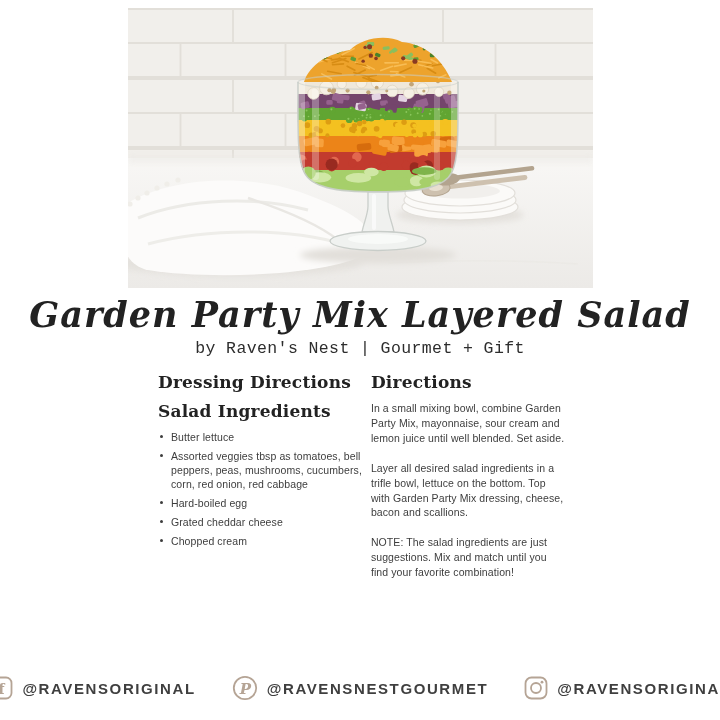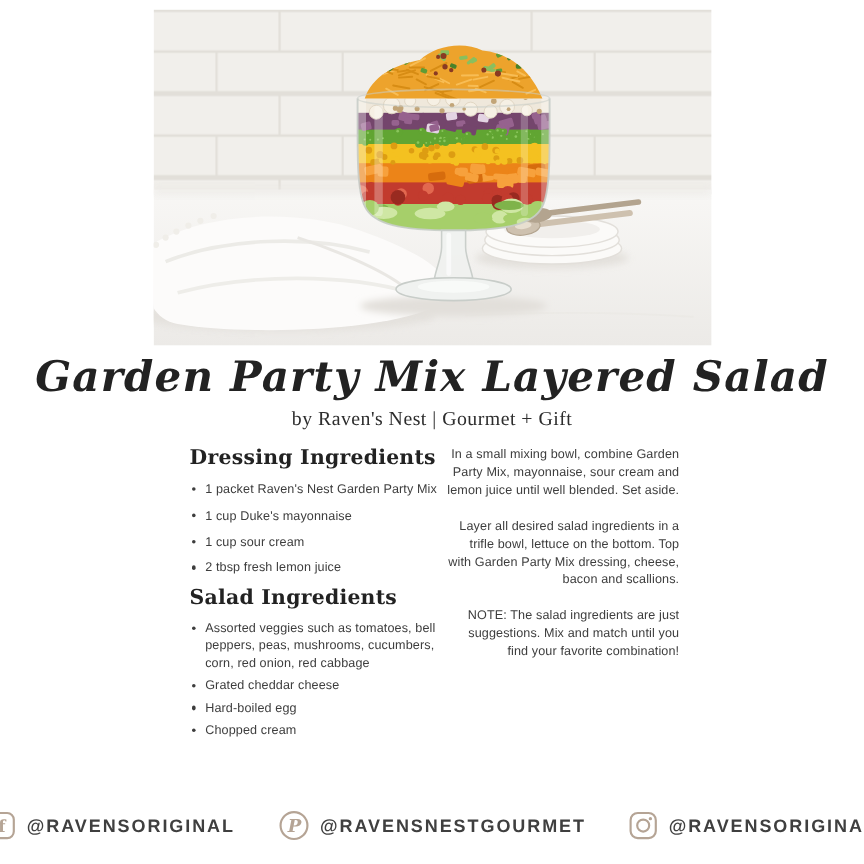--- a/index.html
+++ b/index.html
@@ -6,38 +6,38 @@
   .page{position:relative;width:720px;height:720px;background:#fff;overflow:hidden;
         font-family:"Liberation Sans",sans-serif;}
   
   .photo{position:absolute;left:128px;top:8px;width:465px;height:280px;}
   .photo svg{display:block;}
   
   .title-script{position:absolute;top:294px;left:0;width:720px;text-align:center;
     font-family:"DejaVu Serif",serif;font-style:italic;font-weight:600;
     font-size:35px;letter-spacing:1px;color:var(--t-heading,#1d1d1d);}
   .byline{position:absolute;top:339px;left:0;width:720px;text-align:center;
-    font-family:Liberation Serif, serif;font-size:16.5px;letter-spacing:.4px;
+    font-family:Liberation Mono, monospace;font-size:16.5px;letter-spacing:.4px;
     color:#2d2d2d;}
   
   .columns{position:absolute;left:158px;top:372px;width:408px;
     display:flex;justify-content:space-between;}
   .col-left{width:216px;}
   .col-right{width:198px;}
   h2{margin:0 0 9px 0;font-family:"DejaVu Serif",serif;font-weight:600;
      font-size:17px;letter-spacing:.2px;color:var(--t-heading,#222);}
   h2.second{}
   ul{list-style:none;margin:0 0 6px 0;padding:0;}
   li{position:relative;padding-left:13px;margin-bottom:4.5px;
      font-size:10.5px;line-height:1.36;letter-spacing:.1px;color:var(--t-text,#3d3d3d);}
   ul.loose li{margin-bottom:7.5px;}
   li::before{content:"";position:absolute;left:2px;top:5.2px;width:3.2px;height:3.2px;
      border-radius:50%;background:var(--t-text,#3d3d3d);}
   .col-right p{margin:0 0 15px 0;font-size:10.5px;line-height:1.42;
-     letter-spacing:.1px;color:var(--t-text,#3d3d3d);text-align:right;}
+     letter-spacing:.1px;color:var(--t-text,#3d3d3d);}
   
   .footer{position:absolute;top:675px;left:0;width:720px;display:flex;
      justify-content:center;align-items:center;gap:36px;}
   .social-item{display:flex;align-items:center;gap:9px;}
   .handle{font-size:15px;font-weight:bold;letter-spacing:1.6px;color:#3f3f3f;}
   .sicon{display:block;}
 </style>
 </head>
 <body>
 
@@ -478,36 +478,32 @@
         <rect x="244" y="186" width="4" height="36" rx="2" fill="#ffffff" opacity="0.6"></rect>
       </g>
     </svg>
   </div>
 
   <div class="title-script">Garden Party Mix Layered Salad</div>
   <div class="byline">by Raven's Nest | Gourmet + Gift</div>
 
   <div class="columns">
     <div class="col-left">
-      <h2>Dressing Ingredients</h2>
-      <ul class="loose">
-        <li>1 packet Raven's Nest Garden Party Mix</li>
-        <li>1 cup Duke's mayonnaise</li>
-        <li>1 cup sour cream</li>
-        <li>2 tbsp fresh lemon juice</li>
-      </ul>
+      <h2>Dressing Directions</h2>
       <h2 class="second">Salad Ingredients</h2>
       <ul>
-        <li>Assorted veggies such as tomatoes, bell peppers, peas, mushrooms, cucumbers, corn, red onion, red cabbage</li>
+        <li>Butter lettuce</li>
+        <li>Assorted veggies tbsp as tomatoes, bell peppers, peas, mushrooms, cucumbers, corn, red onion, red cabbage</li>
+        <li>Hard-boiled egg</li>
         <li>Grated cheddar cheese</li>
-        <li>Hard-boiled egg</li>
         <li>Chopped cream</li>
       </ul>
     </div>
     <div class="col-right">
+      <h2>Directions</h2>
       <p>In a small mixing bowl, combine Garden Party Mix, mayonnaise, sour cream and lemon juice until well blended. Set aside.</p>
       <p>Layer all desired salad ingredients in a trifle bowl, lettuce on the bottom. Top with Garden Party Mix dressing, cheese, bacon and scallions.</p>
       <p>NOTE: The salad ingredients are just suggestions. Mix and match until you find your favorite combination!</p>
     </div>
   </div>
 
   <div class="footer">
     <div class="social-item">
       <svg class="sicon" width="24" height="24" viewBox="0 0 24 24">
         <rect x="1.5" y="1.5" width="21" height="21" rx="5.5" fill="none" style="stroke:var(--t-social)" stroke-width="1.8"></rect>

